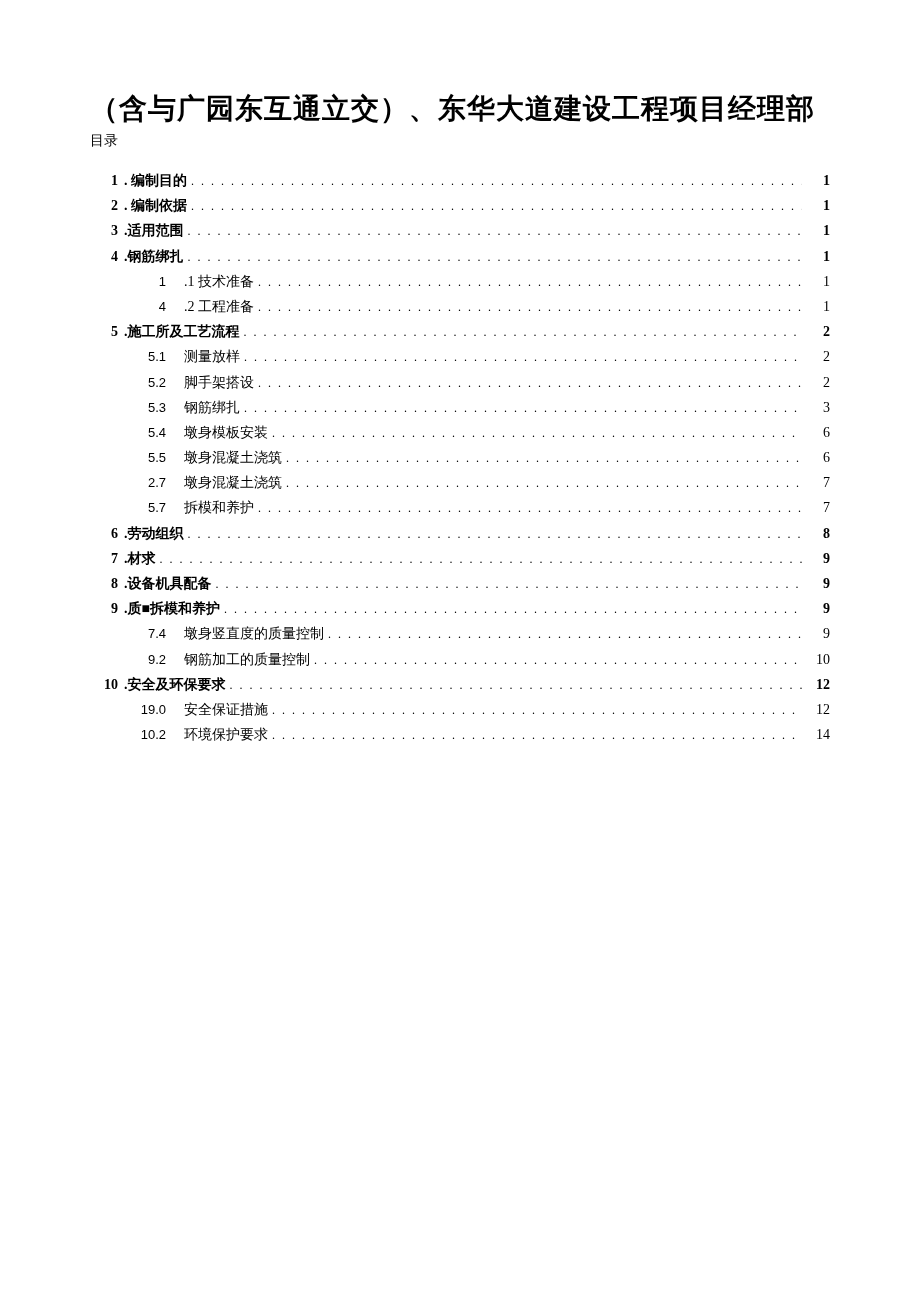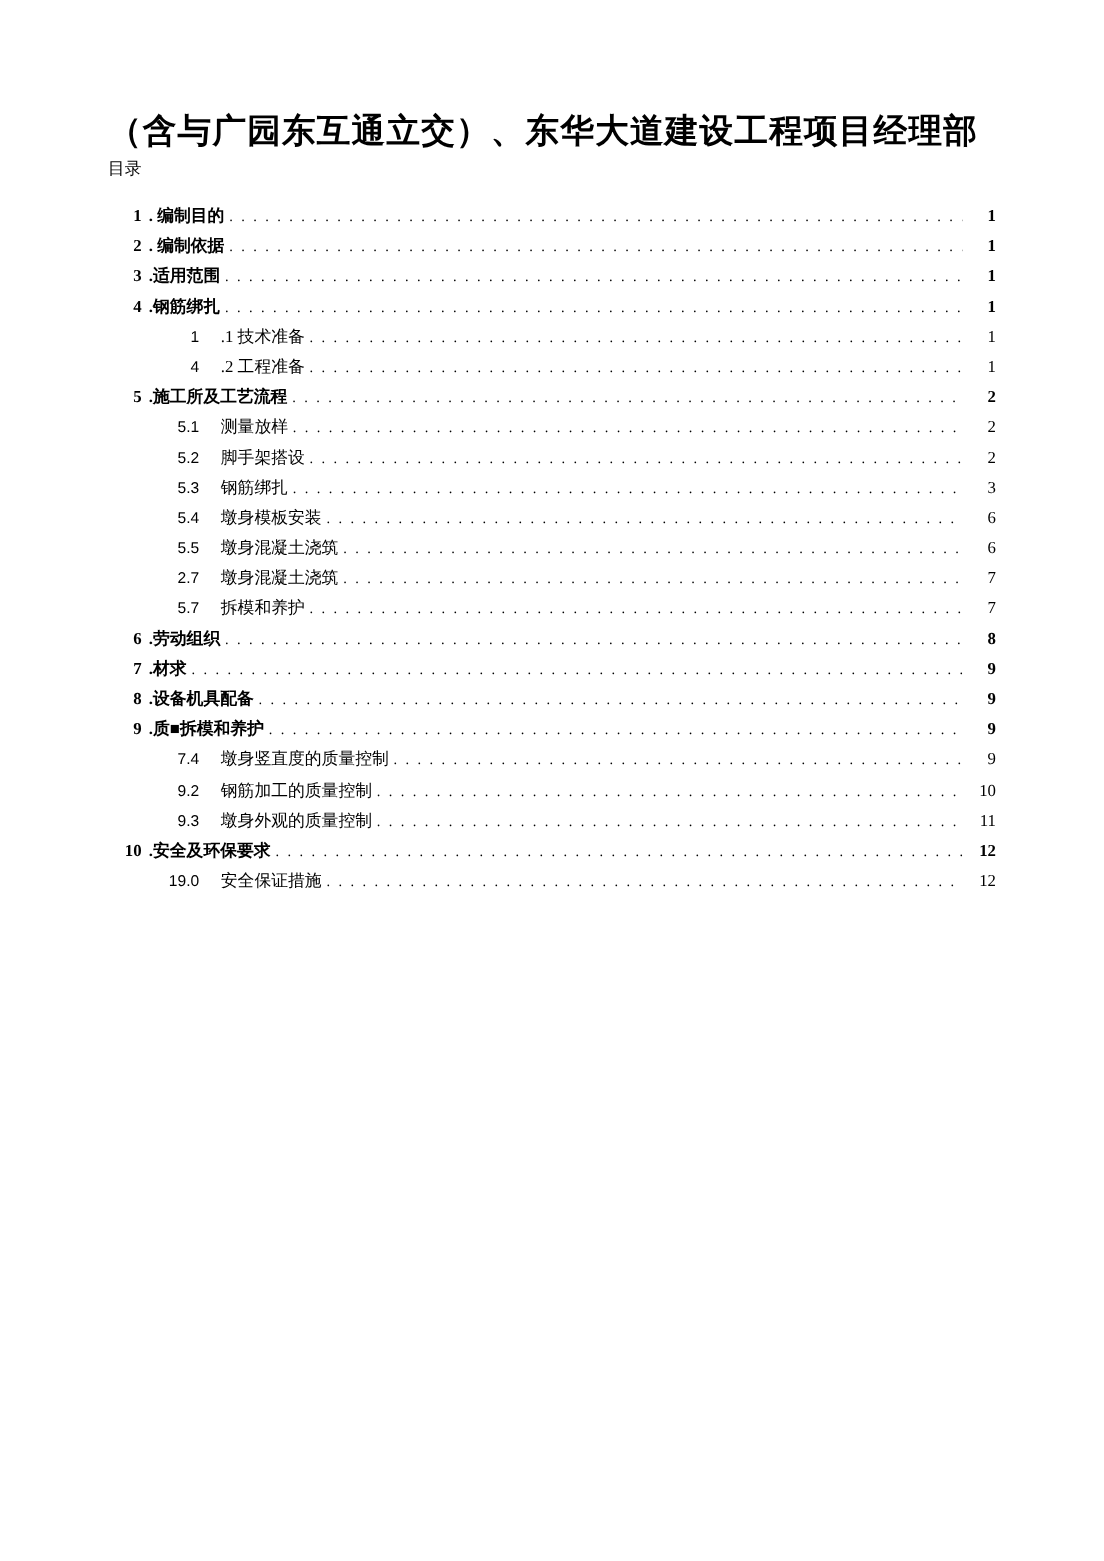--- a/index.html
+++ b/index.html
@@ -205,31 +205,31 @@
       <span class="toc-text-indent">墩身竖直度的质量控制</span>
       <span class="toc-dots"></span>
       <span class="toc-page">9</span>
     </li>
     <li class="toc-row toc-sub">
       <span class="toc-indent-num">9.2</span>
       <span class="toc-text-indent">钢筋加工的质量控制</span>
       <span class="toc-dots"></span>
       <span class="toc-page">10</span>
     </li>
-    <li class="toc-row toc-sub">
-      <span class="toc-indent-num">9.3</span>
-      <span class="toc-text-indent">墩身外观的质量控制</span>
-      <span class="toc-dots"></span>
-      <span class="toc-page">11</span>
-    </li>
     <li class="toc-row">
       <span class="toc-num bold">10</span>
       <span class="toc-text bold">.安全及环保要求</span>
       <span class="toc-dots"></span>
       <span class="toc-page bold">12</span>
     </li>
     <li class="toc-row toc-sub">
       <span class="toc-indent-num">19.0</span>
       <span class="toc-text-indent">安全保证措施</span>
       <span class="toc-dots"></span>
       <span class="toc-page">12</span>
+    </li>
+    <li class="toc-row toc-sub">
+      <span class="toc-indent-num">10.2</span>
+      <span class="toc-text-indent">环境保护要求</span>
+      <span class="toc-dots"></span>
+      <span class="toc-page">14</span>
     </li>
   </ul>
 
 </body></html>

